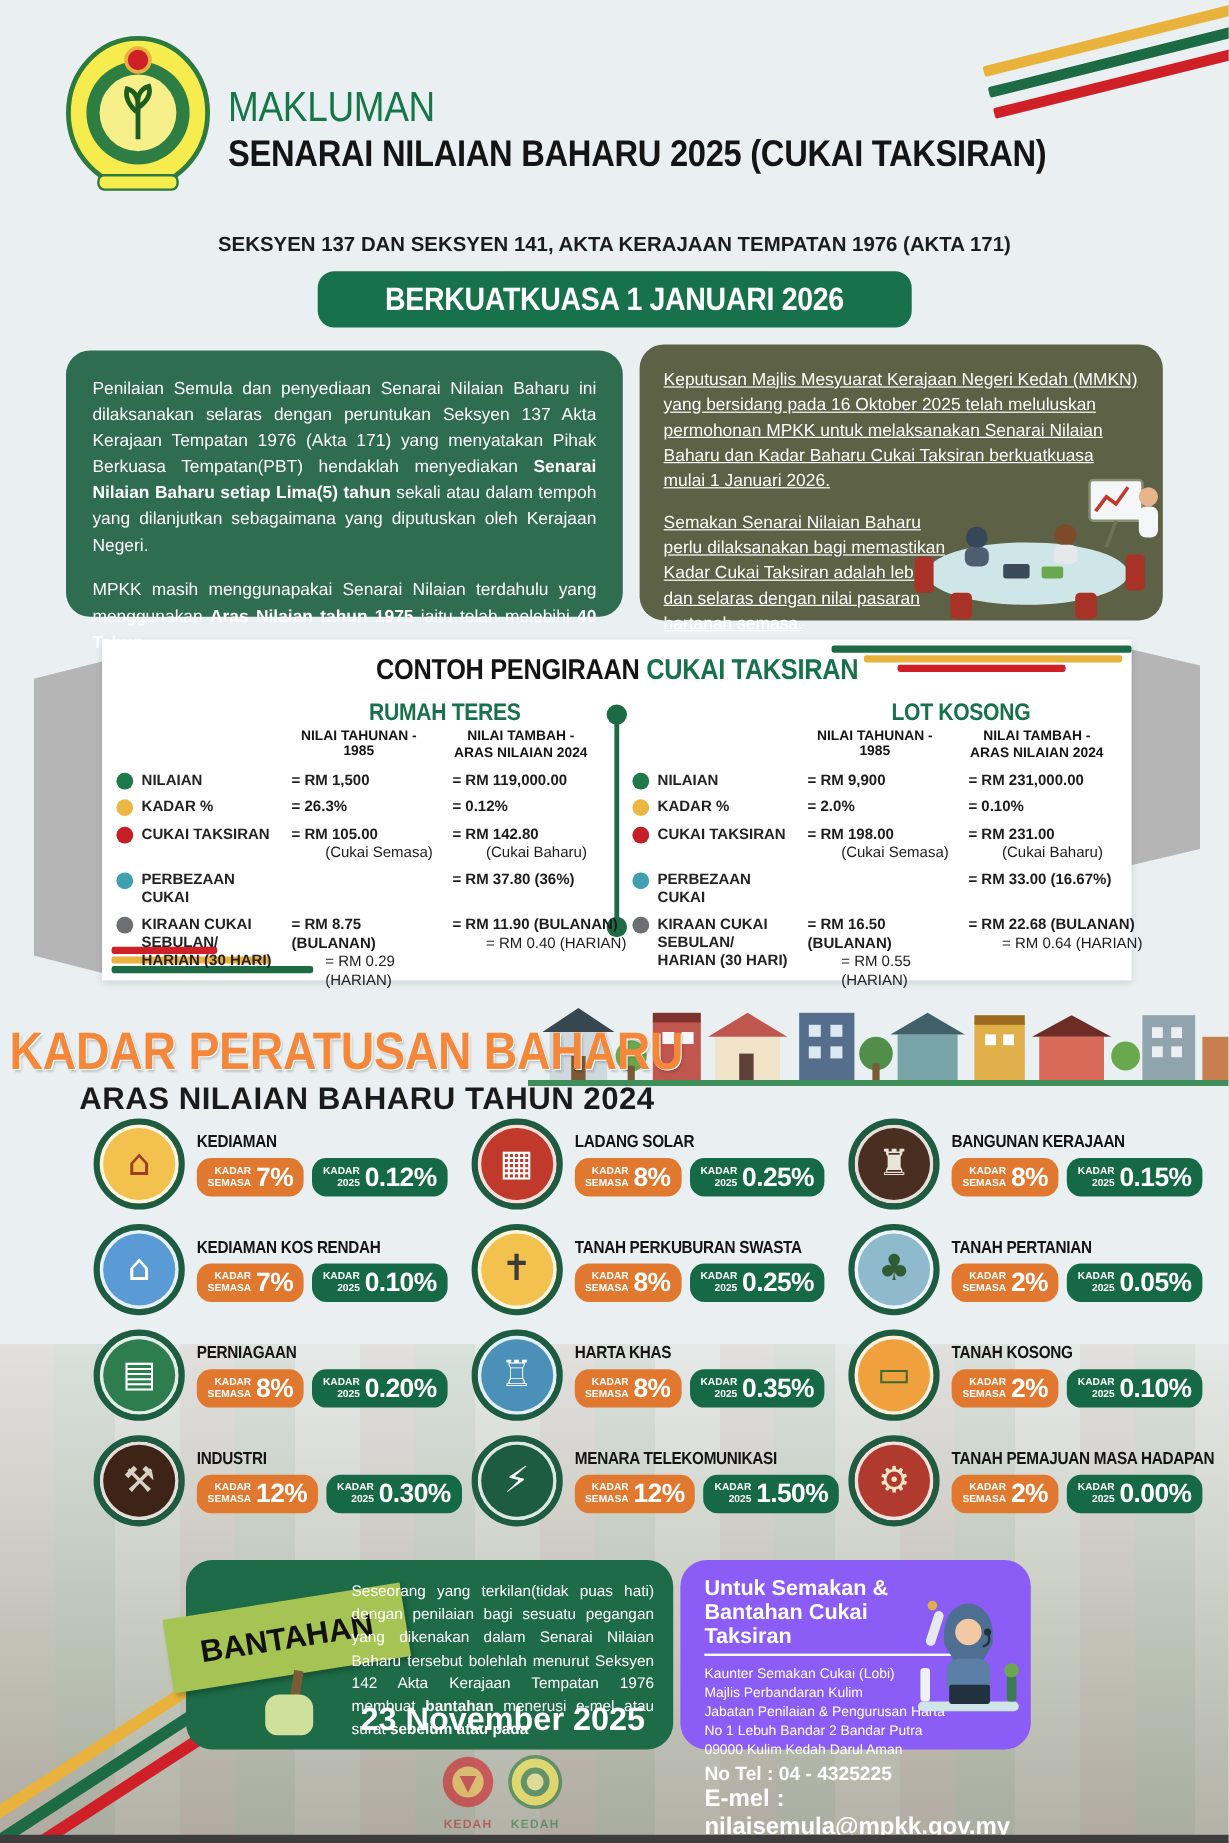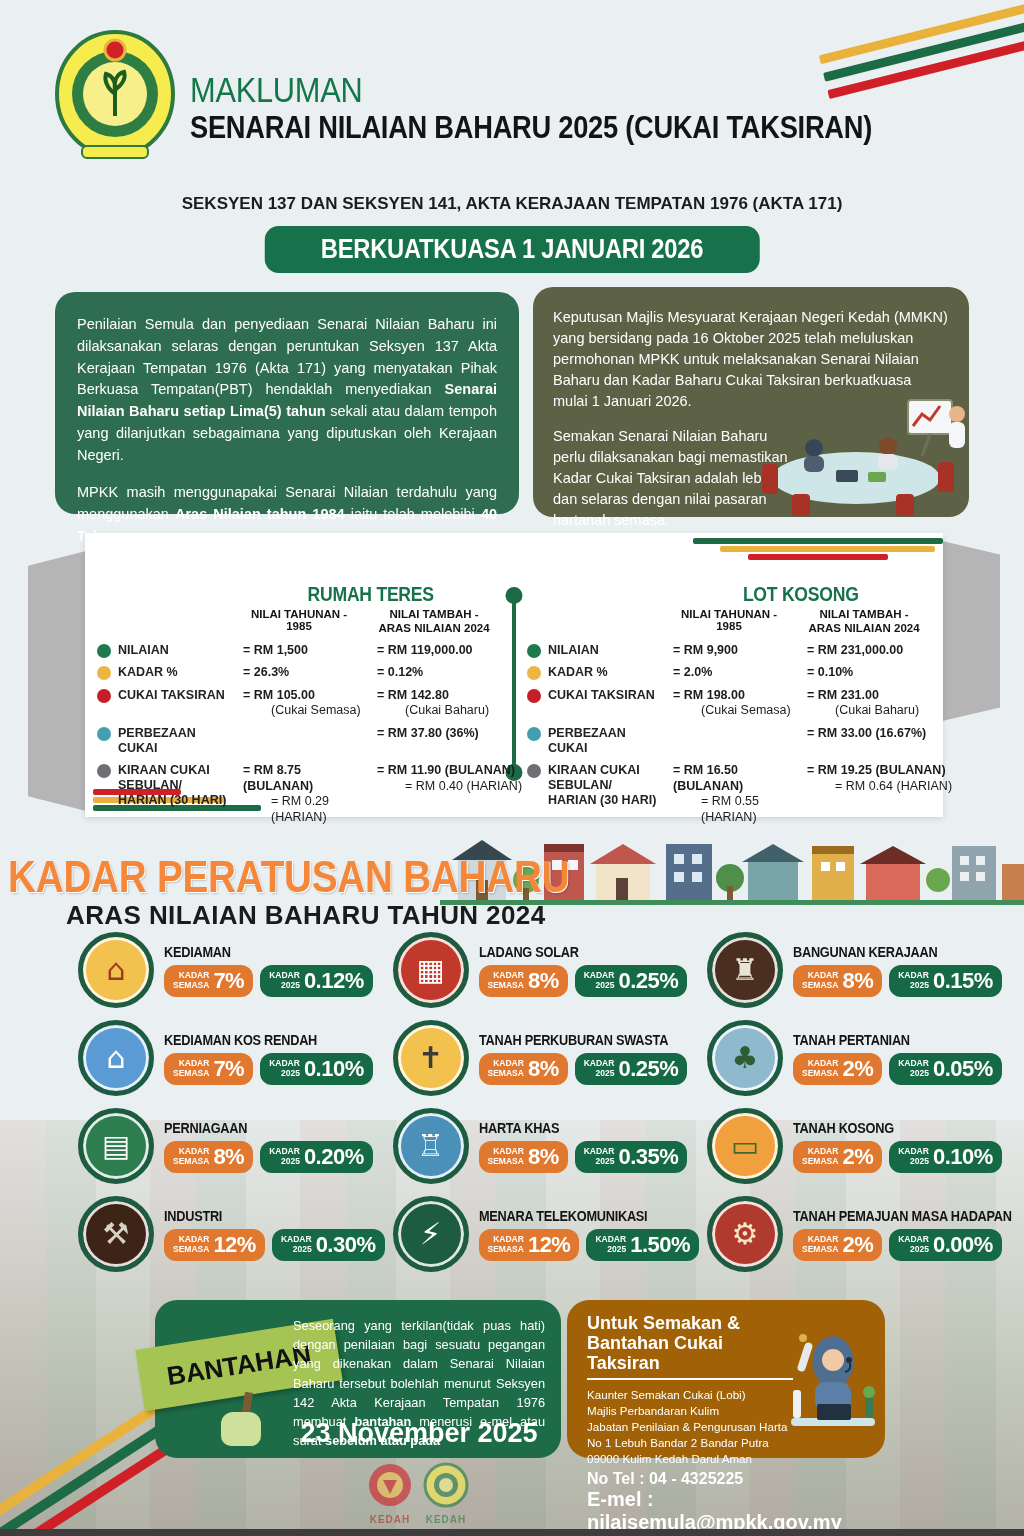--- a/index.html
+++ b/index.html
@@ -28,21 +28,21 @@
   .h-sub{position:absolute;left:0;width:1024px;top:194px;text-align:center;font-size:17px;font-weight:800;color:#1c1c1c;z-index:2;}
   .pill{position:absolute;left:50%;transform:translateX(-50%);top:226px;background:#17714a;color:#fff;
         border-radius:14px;padding:8px 30px;font-size:27px;font-weight:900;z-index:2;}
 
   
   .box-left{position:absolute;left:55px;top:292px;width:420px;height:178px;background:#2f6d50;border-radius:20px;
             padding:22px 22px;color:#fff;font-size:14.5px;line-height:1.5;text-align:justify;z-index:2;}
   .box-left p{margin:0 0 16px 0;}
   .box-right{position:absolute;left:533px;top:287px;width:396px;height:190px;background:#5d6145;border-radius:20px;
              padding:20px 20px;color:#fff;font-size:14.5px;line-height:1.45;z-index:2;}
-  .box-right p{margin:0 0 14px 0;}
+  .box-right p{margin:0 0 14px 0;text-decoration:underline;}
   .box-right .p2{width:63%;}
   .meeting{position:absolute;right:-2px;bottom:-4px;width:215px;height:135px;}
 
   
   .side-gray{position:absolute;background:#b5b5b5;z-index:1;}
   .sg-l{left:28px;top:550px;width:62px;height:262px;clip-path:polygon(0 6%,100% 0,100% 100%,0 94%);}
   .sg-r{left:938px;top:540px;width:62px;height:182px;clip-path:polygon(0 0,100% 8%,100% 92%,0 100%);}
   .card{position:absolute;left:85px;top:533px;width:858px;height:284px;background:#fff;z-index:2;box-shadow:0 2px 6px rgba(0,0,0,.12);}
   .card-title{position:absolute;left:0;width:100%;top:12px;text-align:center;font-size:24px;font-weight:900;color:#141414;}
   .card-title .grn{color:#17714a;}
@@ -98,21 +98,21 @@
 
   
   .obj-box{position:absolute;left:155px;top:1300px;width:406px;height:158px;background:#1d6b47;border-radius:22px;z-index:3;color:#fff;}
   .obj-text{position:absolute;left:138px;top:16px;width:252px;font-size:12.8px;line-height:1.5;text-align:justify;}
   .obj-date{position:absolute;left:138px;top:118px;width:252px;text-align:center;font-size:27px;font-weight:900;}
   .sign{position:absolute;left:-16px;top:34px;width:200px;height:62px;background:#a6c453;transform:rotate(-9deg);
         display:flex;align-items:center;justify-content:center;font-size:26px;font-weight:900;color:#111;box-shadow:2px 3px 4px rgba(0,0,0,.25);}
   .stick{position:absolute;left:86px;top:92px;width:8px;height:52px;background:#7b5b35;transform:rotate(9deg);}
   .fist{position:absolute;left:66px;top:112px;width:40px;height:34px;background:#cfe09a;border-radius:12px 12px 10px 10px;}
 
-  .contact-box{position:absolute;left:567px;top:1300px;width:318px;height:158px;background:#a16207;border-radius:22px;z-index:3;color:#fff;padding:0;}
+  .contact-box{position:absolute;left:567px;top:1300px;width:292px;height:158px;background:#8b5cf6;border-radius:22px;z-index:3;color:#fff;padding:0;}
   .ct-inner{position:absolute;left:20px;top:14px;width:210px;}
   .ct-h{font-size:18px;font-weight:900;line-height:1.1;}
   .ct-rule{width:206px;height:2px;background:#fff;margin:5px 0 7px 0;}
   .ct-line{font-size:11.6px;line-height:1.38;}
   .ct-tel{font-size:16px;font-weight:900;margin-top:3px;}
   .ct-mail{font-size:20px;font-weight:900;}
   .agent{position:absolute;right:6px;top:26px;width:92px;height:112px;}
 
   
   .f-logos{position:absolute;left:0;width:836px;top:1462px;z-index:3;display:flex;justify-content:center;gap:10px;opacity:.62;}
@@ -142,21 +142,21 @@
     <rect x="30" y="118" width="66" height="12" rx="5" fill="#f7ec4e" stroke="#2c7a3f" stroke-width="2"></rect>
   </svg>
 
   <div class="h-mak"><span class="cond">MAKLUMAN</span></div>
   <div class="h-title"><span class="cond">SENARAI NILAIAN BAHARU 2025 (CUKAI TAKSIRAN)</span></div>
   <div class="h-sub">SEKSYEN 137 DAN SEKSYEN 141, AKTA KERAJAAN TEMPATAN 1976 (AKTA 171)</div>
   <div class="pill"><span class="cond-c">BERKUATKUASA 1 JANUARI 2026</span></div>
 
   <div class="box-left">
     <p><span>Penilaian Semula dan penyediaan Senarai Nilaian Baharu ini dilaksanakan selaras dengan peruntukan Seksyen 137 Akta Kerajaan Tempatan 1976 (Akta 171) yang menyatakan Pihak Berkuasa Tempatan(PBT) hendaklah menyediakan </span><b>Senarai Nilaian Baharu setiap Lima(5) tahun</b><span> sekali atau dalam tempoh yang dilanjutkan sebagaimana yang diputuskan oleh Kerajaan Negeri.</span></p>
-    <p><span>MPKK masih menggunapakai Senarai Nilaian terdahulu yang menggunakan </span><b>Aras Nilaian tahun 1984</b><span> iaitu telah melebihi </span><b>40 Tahun.</b></p>
+    <p><span>MPKK masih menggunapakai Senarai Nilaian terdahulu yang menggunakan </span><b>Aras Nilaian tahun 1975</b><span> iaitu telah melebihi </span><b>40 Tahun.</b></p>
   </div>
 
   <div class="box-right">
     <p>Keputusan Majlis Mesyuarat Kerajaan Negeri Kedah (MMKN) yang bersidang pada 16 Oktober 2025 telah meluluskan permohonan MPKK untuk melaksanakan Senarai Nilaian Baharu dan Kadar Baharu Cukai Taksiran berkuatkuasa mulai 1 Januari 2026.</p>
     <p class="p2">Semakan Senarai Nilaian Baharu perlu dilaksanakan bagi memastikan Kadar Cukai Taksiran adalah lebih adil dan selaras dengan nilai pasaran hartanah semasa.</p>
     <svg class="meeting" viewBox="0 0 215 135">
       <rect x="152" y="14" width="44" height="34" rx="3" fill="#f4f6f7" stroke="#8a8f73" stroke-width="2"></rect>
       <polyline points="157,40 166,28 174,34 184,20" stroke="#c0392b" stroke-width="3" fill="none"></polyline>
       <line x1="174" y1="48" x2="166" y2="70" stroke="#6e7257" stroke-width="3"></line>
       <circle cx="201" cy="28" r="8" fill="#e8b48a"></circle>
@@ -183,20 +183,23 @@
       <div class="s s1 s-g"></div>
         <div class="s s2 s-y"></div>
         <div class="s s3 s-r"></div>
     </div>
     <div class="c-stripes-bl">
       <div class="s s1 s-r"></div>
         <div class="s s2 s-y"></div>
         <div class="s s3 s-g"></div>
     </div>
 
+    <div class="card-title">
+      <span class="cond-c"><span>CONTOH PENGIRAAN </span><span class="grn">CUKAI TAKSIRAN</span></span>
+    </div>
 
     <div class="divider">
       <div class="nd nd-t"></div>
         <div class="nd nd-b"></div>
     </div>
 
     <div class="half half-l">
       <div class="sec-title"><span class="cond-c">RUMAH TERES</span></div>
       <div class="cols">
         <div class="sp"></div>
@@ -338,21 +341,21 @@
               <span class="dot" style="background: rgb(110, 111, 114);"></span>
               <span class="lbl">KIRAAN CUKAI
 SEBULAN/
 HARIAN (30 HARI)</span>
             </div>
     <div class="t-val v1">
               <div>= RM 16.50 (BULANAN)</div>
               <div>= RM 0.55 (HARIAN)</div>
             </div>
     <div class="t-val v2">
-              <div>= RM 19.25 (BULANAN)</div>
+              <div>= RM 22.68 (BULANAN)</div>
               <div>= RM 0.64 (HARIAN)</div>
             </div>
   </div>
         </div>
     </div>
 
   </div>
 
   <div class="r-title"><span class="cond">KADAR PERATUSAN BAHARU</span></div>
   <div class="r-sub">ARAS NILAIAN BAHARU TAHUN 2024</div>

